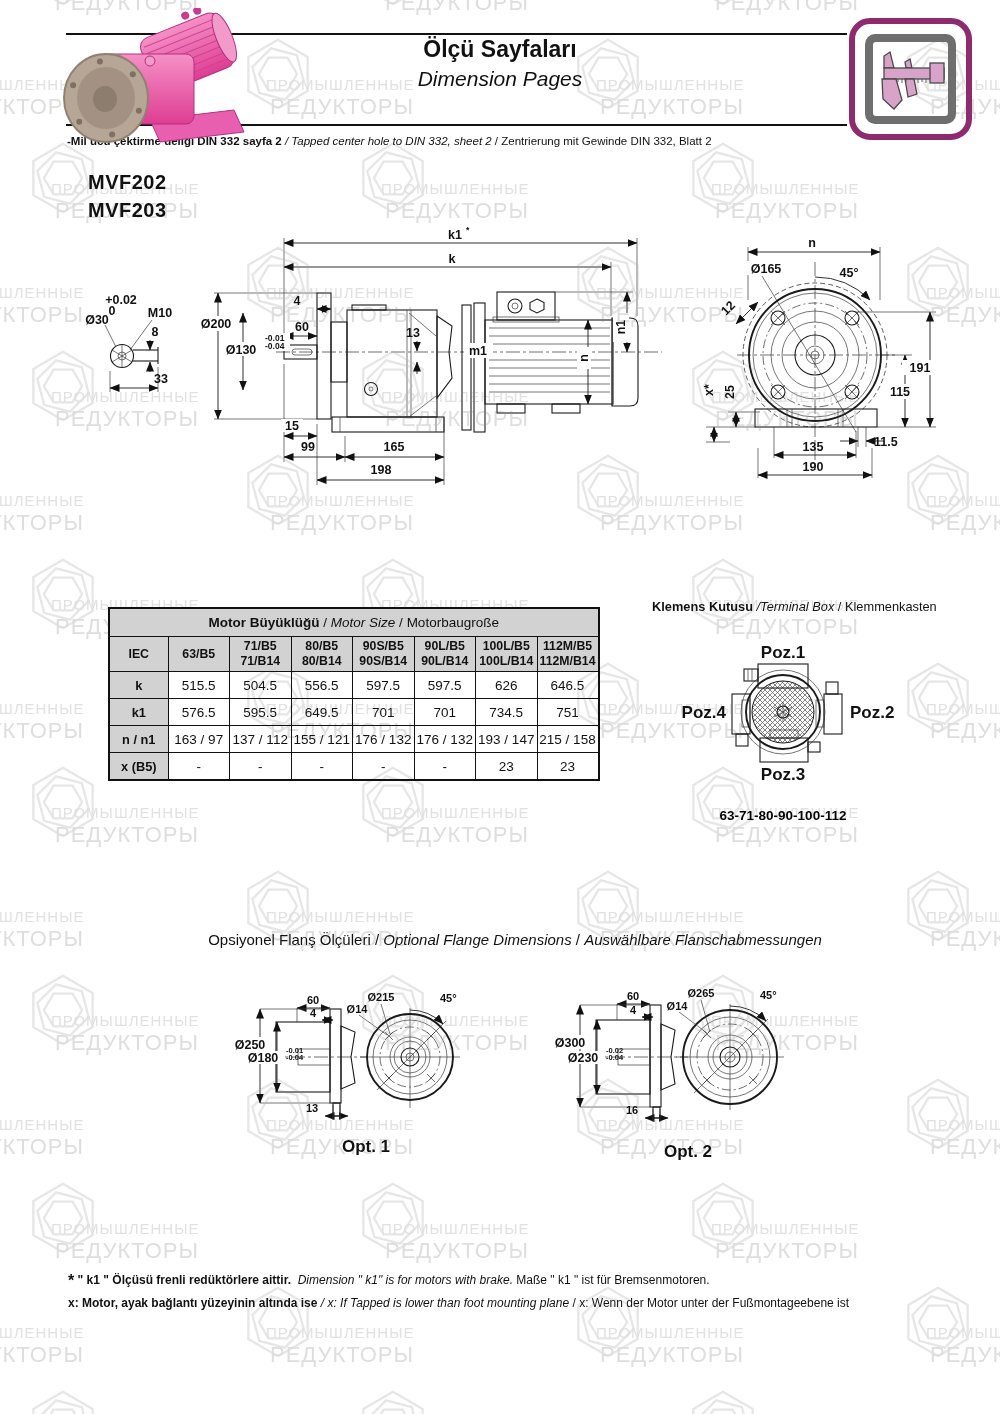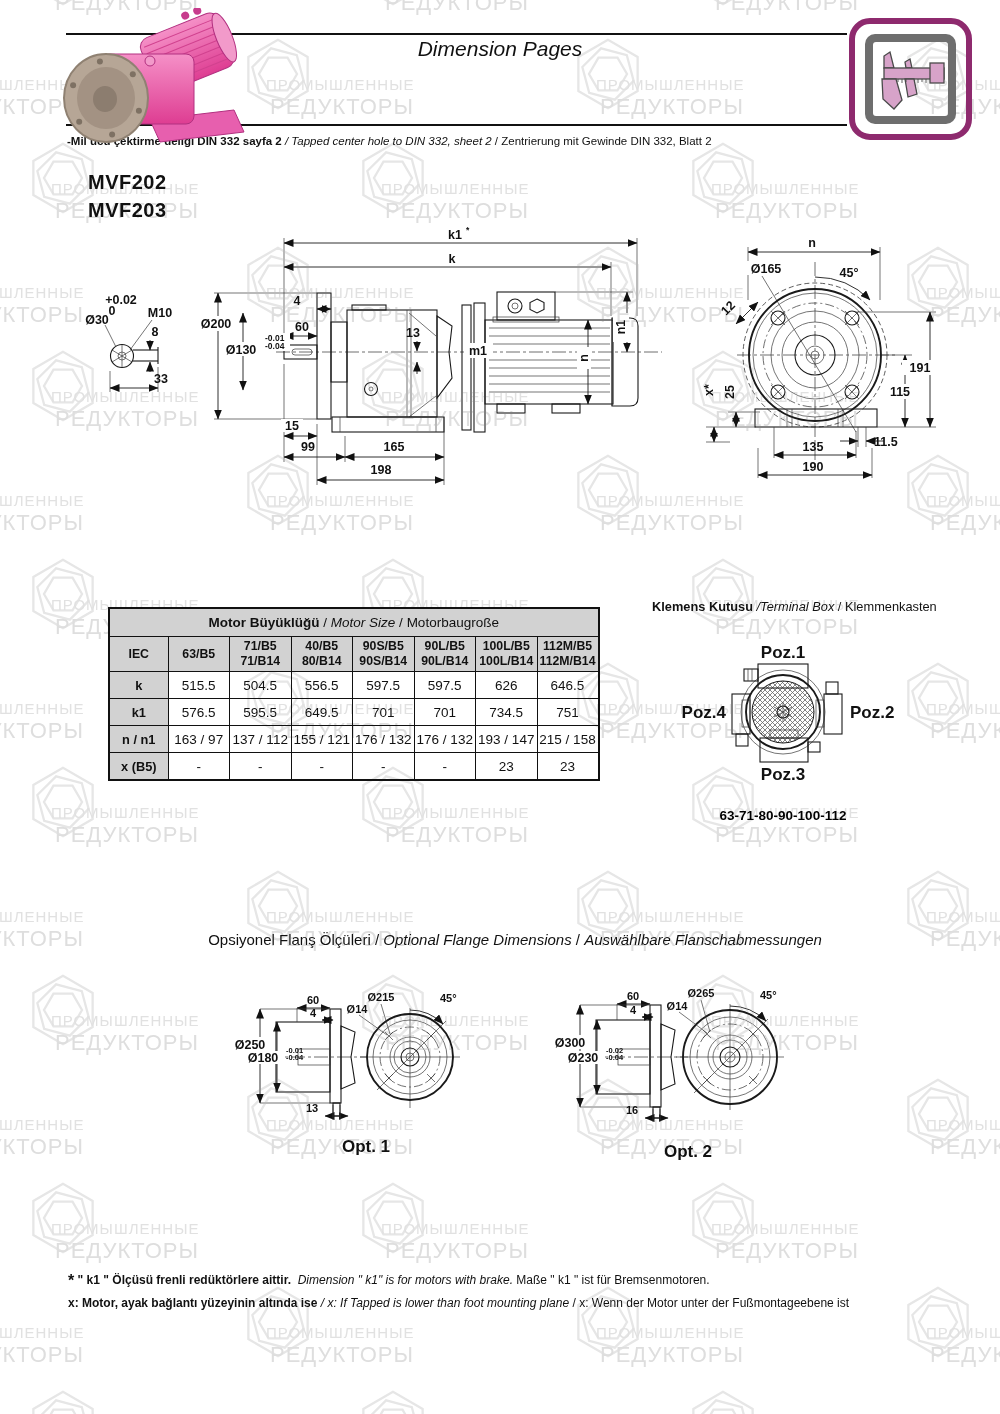--- a/index.html
+++ b/index.html
@@ -520,20 +520,21 @@
           <polygon points="32.7,15 13,34.7 20.2,61.8 47.2,69 67,49.2 59.8,22.2"></polygon>
           <polygon points="30,24.7 20,42 30,59.3 50,59.3 60,42 50,24.7"></polygon>
         </svg>
       </div>
     </div>
 
   <div id="hline-top" class="hline"></div>
   <div id="hline-bottom" class="hline"></div>
 
   <div id="title-block">
+    <div id="title-tr">Ölçü Sayfaları</div>
     <div id="title-en">Dimension Pages</div>
   </div>
 
   <svg id="motor-photo" viewBox="0 0 200 138">
     <polygon points="98,112 182,102 192,124 108,134" fill="#e75fae" stroke="#b23080"></polygon>
     <g transform="rotate(-22 120 55)">
       <rect x="96" y="22" width="84" height="58" rx="10" fill="url(#pinkG)" stroke="#b23080"></rect>
       <g stroke="#d1428f" stroke-width="1">
         <line x1="100" y1="30" x2="176" y2="30"></line>
           <line x1="100" y1="37" x2="176" y2="37"></line>
@@ -808,21 +809,21 @@
       </colgroup>
     <thead>
       <tr>
           <th colspan="8" class="t-title"><span style="font-weight:bold">Motor Büyüklüğü</span><span> / </span><span class="it">Motor Size</span><span> / </span><span>Motorbaugroße</span></th>
         </tr>
       <tr id="tbl-hrow">
           <th>IEC</th>
           <th>63/B5</th>
           <th>71/B5
 71/B14</th>
-          <th>40/B5
+          <th>80/B5
 80/B14</th>
           <th>90S/B5
 90S/B14</th>
           <th>90L/B5
 90L/B14</th>
           <th>100L/B5
 100L/B14</th>
           <th>112M/B5
 112M/B14</th>
         </tr>

